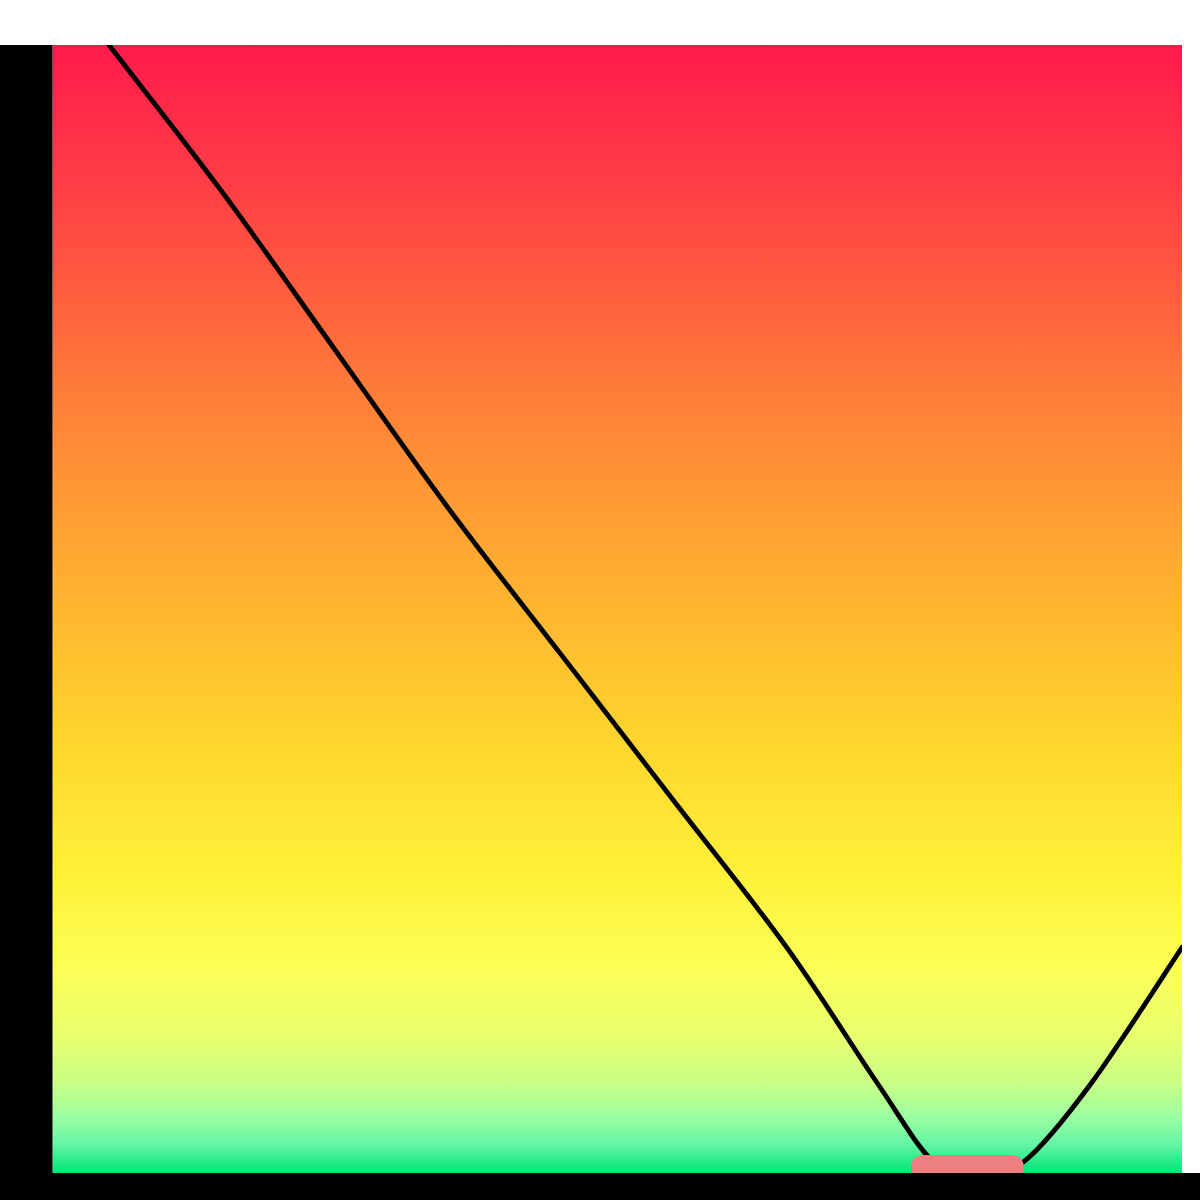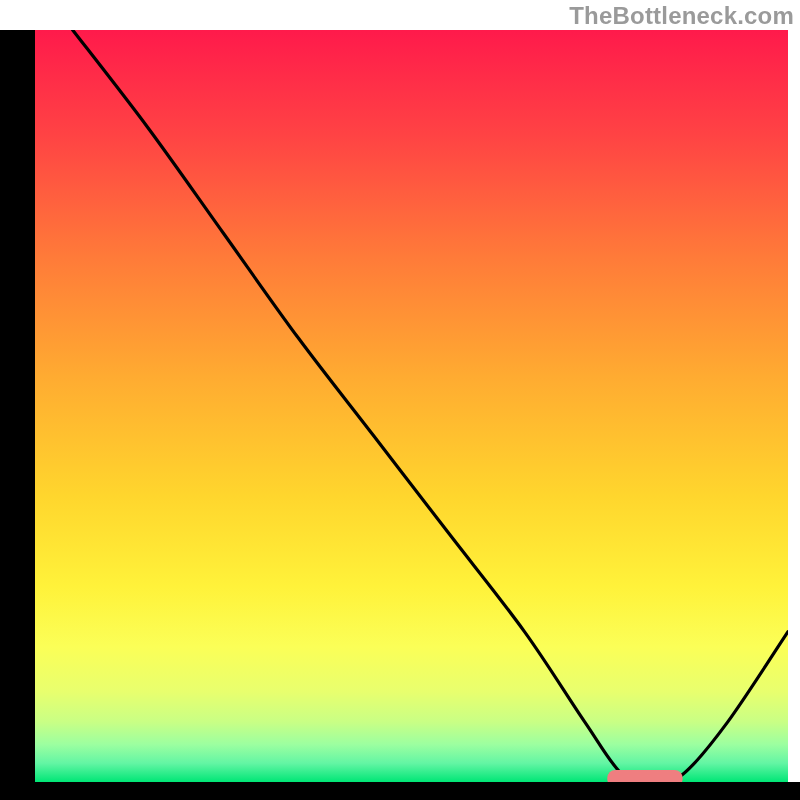--- a/index.html
+++ b/index.html
@@ -64,14 +64,13 @@
       <rect x="0" y="782" width="800" height="18" fill="#000000"></rect>
     </g>
 
     <g clip-path="url(#plotclip)">
       <path id="curve-path" fill="none" stroke="#000000" stroke-width="3.2" stroke-linecap="round" stroke-linejoin="round" d="M 72.65 30 C 85.2 46.29333333333334, 122.85 93.91999999999999, 147.95 127.75999999999999 C 173.04999999999998 161.6, 198.15 197.94666666666663, 223.25 233.03999999999996 C 248.35 268.1333333333333, 273.45 304.48, 298.55 338.32000000000005 C 323.65000000000003 372.1600000000001, 348.75 403.49333333333334, 373.85 436.08 C 398.95000000000005 468.66666666666663, 424.05 501.2533333333332, 449.15000000000003 533.8399999999999 C 474.25000000000006 566.4266666666666, 501.86000000000007 600.2666666666667, 524.45 631.6 C 547.0400000000001 662.9333333333334, 568.375 698.0266666666666, 584.6899999999999 721.84 C 601.0049999999999 745.6533333333334, 611.0450000000001 764.4533333333334, 622.34 774.48 C 633.635 784.5066666666667, 642.42 782, 652.4599999999999 782 C 662.4999999999999 782, 670.03 784.5066666666667, 682.58 774.48 C 695.1300000000001 764.4533333333334, 710.19 745.6533333333334, 727.76 721.84 C 745.3299999999999 698.0266666666666, 777.96 646.64, 788 631.6"></path>
 
       <rect id="marker-rect" rx="8" ry="8" height="17" fill="#ef7e80" x="607.28" width="75.30000000000007" y="770"></rect>
     </g>
   </svg>
 
-  <div class="watermark">TheBottleneck.com</div>
 </div>
 
 </body></html>

